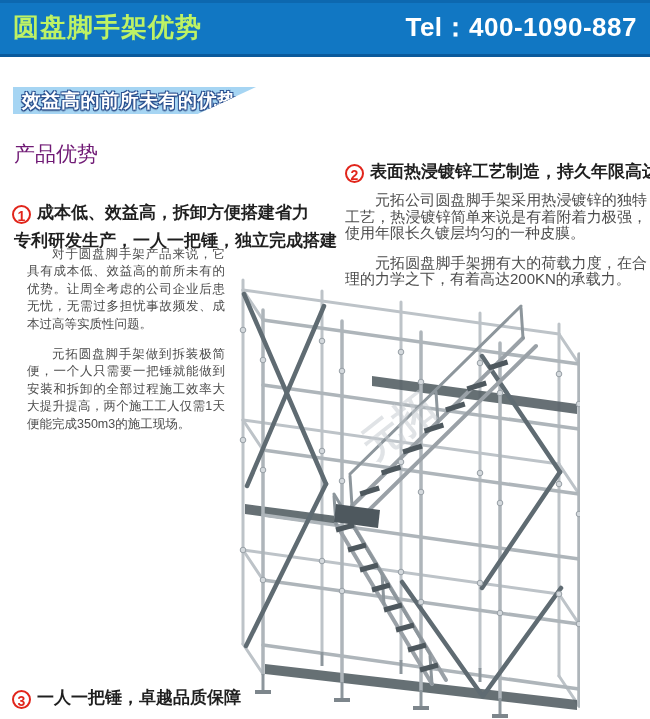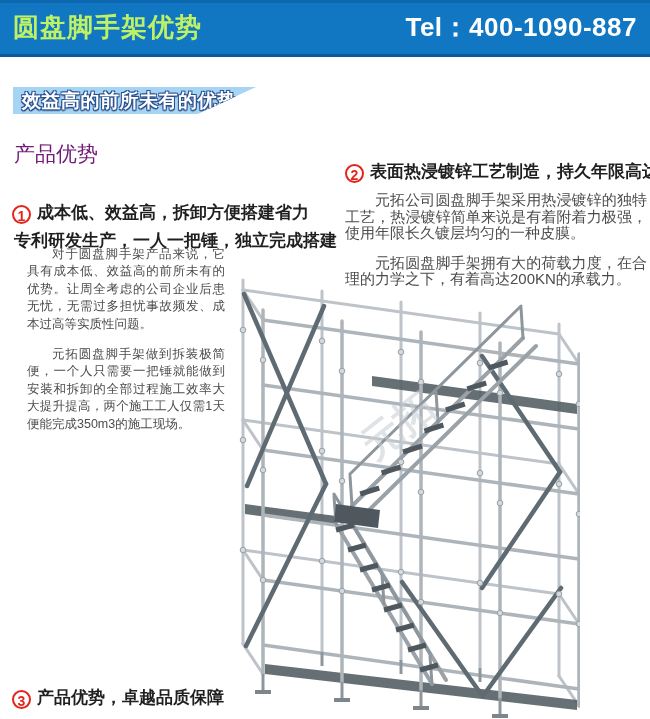--- a/index.html
+++ b/index.html
@@ -79,21 +79,21 @@
     <div class="adv-line">
       <span class="badge">2</span><span>表面热浸镀锌工艺制造，持久年限高达</span>
     </div>
     <div class="col-right-paras">
       <p>元拓公司圆盘脚手架采用热浸镀锌的独特工艺，热浸镀锌简单来说是有着附着力极强，使用年限长久镀层均匀的一种皮膜。</p>
       <p>元拓圆盘脚手架拥有大的荷载力度，在合理的力学之下，有着高达200KN的承载力。</p>
     </div>
   </div>
 
   <div class="adv3 adv-line">
-    <span class="badge">3</span><span>产品优势，卓越品质保障</span>
+    <span class="badge">3</span><span>一人一把锤，卓越品质保障</span>
   </div>
 
   <svg class="scaffold" viewBox="0 0 440 443">
 
     <g stroke="#bdc3c8" stroke-width="3" stroke-linecap="round">
       <line x1="103" y1="4" x2="103" y2="368"></line>
       <line x1="182" y1="15" x2="182" y2="376"></line>
       <line x1="261" y1="26" x2="261" y2="384"></line>
       <line x1="340" y1="37" x2="340" y2="392"></line>
       <line x1="419" y1="48" x2="419" y2="400"></line>

